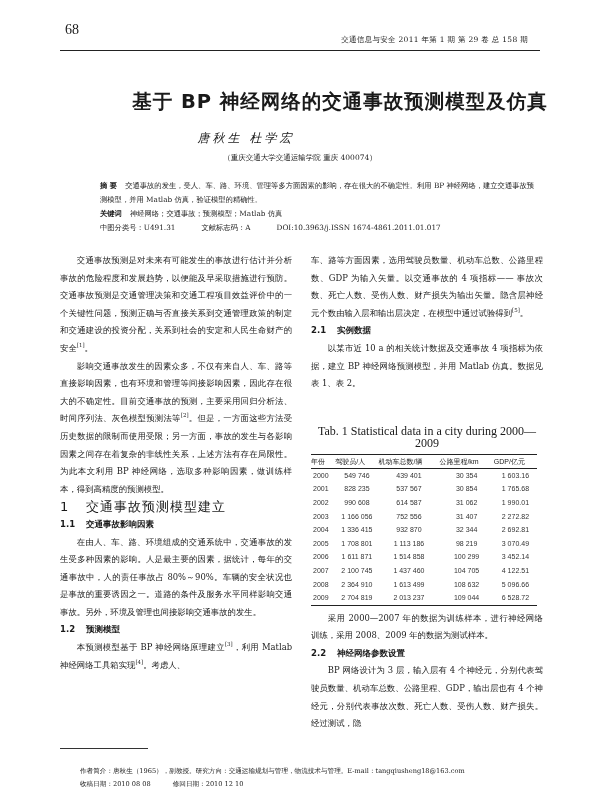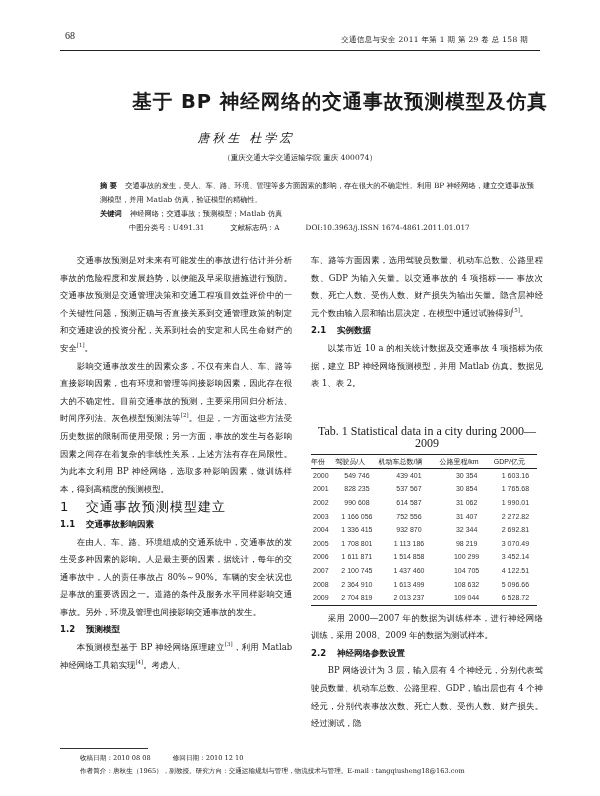--- a/index.html
+++ b/index.html
@@ -2,33 +2,33 @@
 <html><head>
 <meta charset="utf-8">
 <style>
   html, body { margin: 0; padding: 0; }
   body {
     width: 600px; height: 796px; background: #ffffff; position: relative; overflow: hidden;
     font-family: "DejaVu Serif", "Liberation Serif", serif; color: #1a1a1a;
   }
   .abs { position: absolute; }
   
-  .page-no { left: 65px; top: 30px; font-size: 10px; font-family: "Liberation Serif", serif; }
+  .page-no { left: 65px; top: 22px; font-size: 14px; font-family: "Liberation Serif", serif; }
   .journal { right: 72px; top: 35px; font-size: 7.5px; letter-spacing: 0.3px; }
   .header-rule { left: 60px; top: 50px; width: 480px; height: 1px; background: #222; }
 
   .title { left: 0; width: 600px; top: 88px; text-align: center; font-size: 19.5px; font-weight: bold; letter-spacing: 1px; font-family: "DejaVu Sans", sans-serif; padding-left: 40px; }
   .authors { left: 0; width: 492px; top: 130px; text-align: center; font-size: 12px; letter-spacing: 3px; font-style: italic; }
   .affil { left: 0; width: 600px; top: 153px; text-align: center; font-size: 7.5px; }
 
   .meta { left: 100px; width: 440px; font-size: 7.3px; line-height: 13.5px; }
   .meta b { font-weight: bold; margin-right: 8px; }
   .abstract { top: 179px; }
   .keywords { top: 207px; }
-  .classify { top: 221px; margin-left: 29px; }
+  .classify { top: 221px; }
   .classify span { margin-right: 26px; }
 
   .col { width: 232px; font-size: 8.4px; line-height: 17.6px; text-align: justify; }
   .col p { margin: 0; text-indent: 2em; }
   .col-left { left: 60px; top: 252px; }
   .col-right { left: 311px; top: 252px; }
 
   .h1 { font-size: 13px; font-family: "DejaVu Sans", sans-serif; margin: 8px 0 6px 0; text-indent: 0 !important; letter-spacing: 1px; }
   .h1 .num { display: inline-block; width: 26px; }
   .h2 { font-size: 8.5px; font-weight: bold; margin: 2px 0 0 0; text-indent: 0 !important; font-family: "DejaVu Sans", sans-serif; }
@@ -37,21 +37,21 @@
   .tbl-caption { text-align: center; font-size: 7.2px; font-weight: bold; line-height: 12px; font-family: "DejaVu Sans", sans-serif; }
   .tbl-caption-en { text-align: center; font-size: 12px; font-weight: normal; line-height: 12px; font-family: "Liberation Serif", serif; margin-top: 32px; }
   table.data { width: 226px; border-collapse: collapse; font-size: 7px; margin-top: 5px; font-family: "Liberation Sans", sans-serif; }
   table.data th { font-weight: normal; font-size: 7px; line-height: 9px; padding: 2px 0; border-top: 1.2px solid #222; border-bottom: 0.8px solid #222; }
   table.data td { padding: 0; line-height: 13.6px; text-align: center; color: #333; }
   table.data tr:last-child td { border-bottom: 1.2px solid #222; }
   table.data td.yr { text-align: left; padding-left: 2px; }
 
   .footnote-rule { left: 60px; top: 748px; width: 88px; height: 0.8px; background: #333; }
   .footnote { left: 80px; font-size: 6.6px; line-height: 12px; }
-  .fn1 { top: 752px; }
+  .fn1 { top: 778px; }
   .fn2 { top: 765px; }
   .fn1 span { margin-right: 22px; }
   sup { font-size: 5.5px; line-height: 0; }
 </style>
 </head>
 <body>
 
 <div class="abs page-no">68</div>
 <div class="abs journal">交通信息与安全  2011 年第 1 期  第 29 卷  总 158 期</div>
 <div class="abs header-rule"></div>

